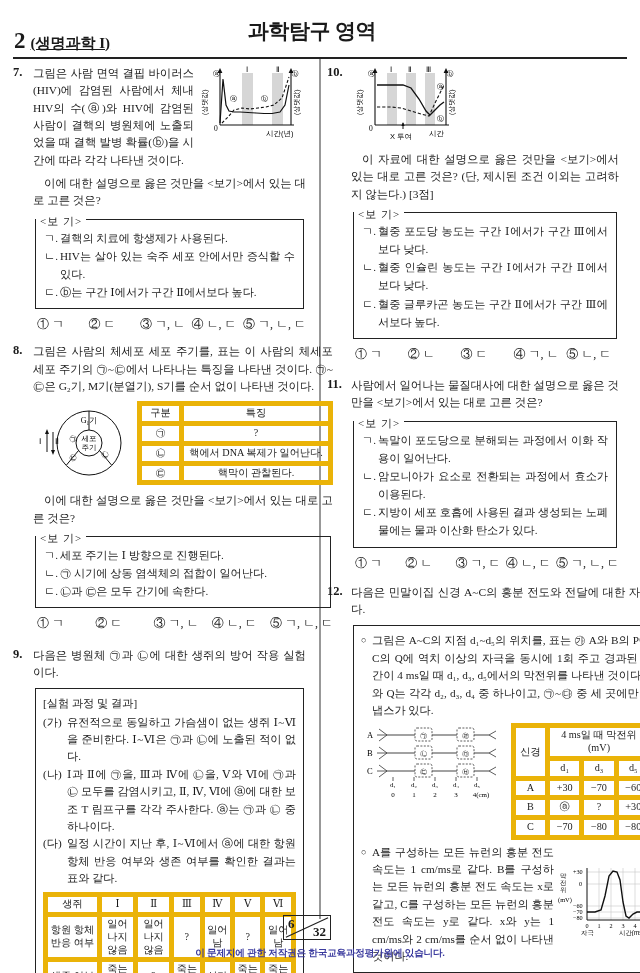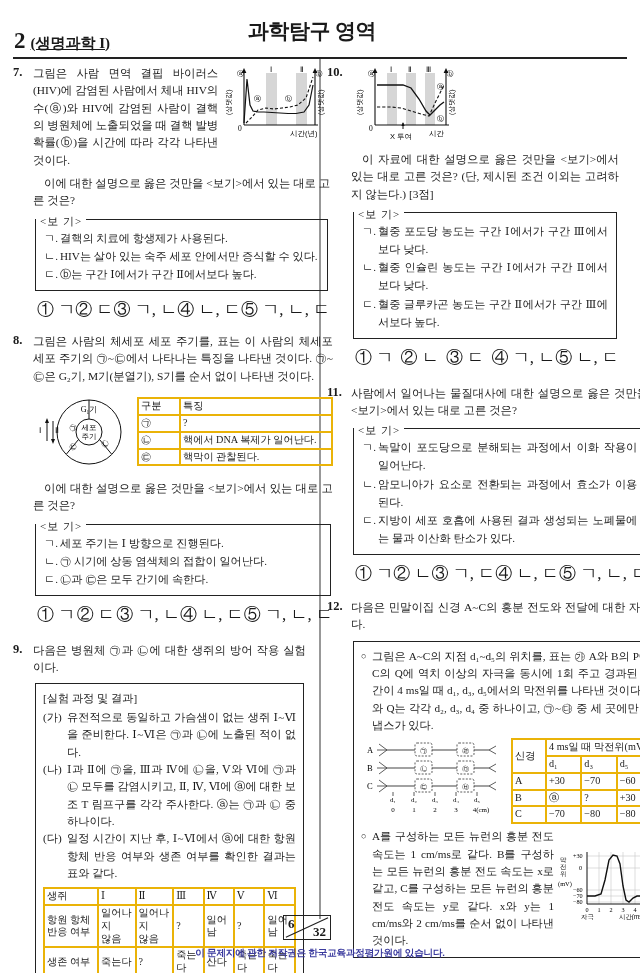--- a/index.html
+++ b/index.html
@@ -71,40 +71,40 @@
   }
   .bogi-label span {
     background:#fff; padding: 0 4px; font-size: 11px; letter-spacing: 1px;
   }
   .bogi-item { display:flex; }
   .bogi-key { flex:0 0 16px; }
   .bogi-txt { flex:1 1 auto; }
 
   
   .choices {
-    display:flex; font-size: 17px; margin: 5px 0 0 4px;
+    display:flex; font-size: 12px; margin: 5px 0 0 4px;
   }
   .choice { flex: 1 1 0; white-space: nowrap; }
 
   
   .databox {
     border:1.1px solid #222; margin: 7px 2px 5px 2px; padding: 6px 7px 7px 7px;
     font-size: 11.2px; line-height:1.55;
   }
   .exp-line { display:flex; }
   .exp-key { flex:0 0 24px; }
   .exp-txt { flex:1 1 auto; text-align: justify; }
   .bullet-line { display:flex; }
   .bullet-mark { flex:0 0 11px; font-size:9px; padding-top:2px;}
   .bullet-txt { flex:1 1 auto; text-align: justify; }
 
   
   table.grid { border-collapse: collapse; font-size: 10.2px; }
   table.grid th, table.grid td {
-    border:2px solid #eab308; padding: 1px 2px;
+    border:5px solid #eab308; text-align:center; padding: 1px 2px;
     font-weight:400; line-height:1.25;
   }
   table.grid th { font-weight: 500; }
 
   .tbl-8 { width: 196px; margin-left: 8px; }
   .tbl-8 td.lbl { width: 42px; }
   .tbl-9 { width: 100%; margin-top:5px; }
   .tbl-12 { width: 142px; }
 
   

